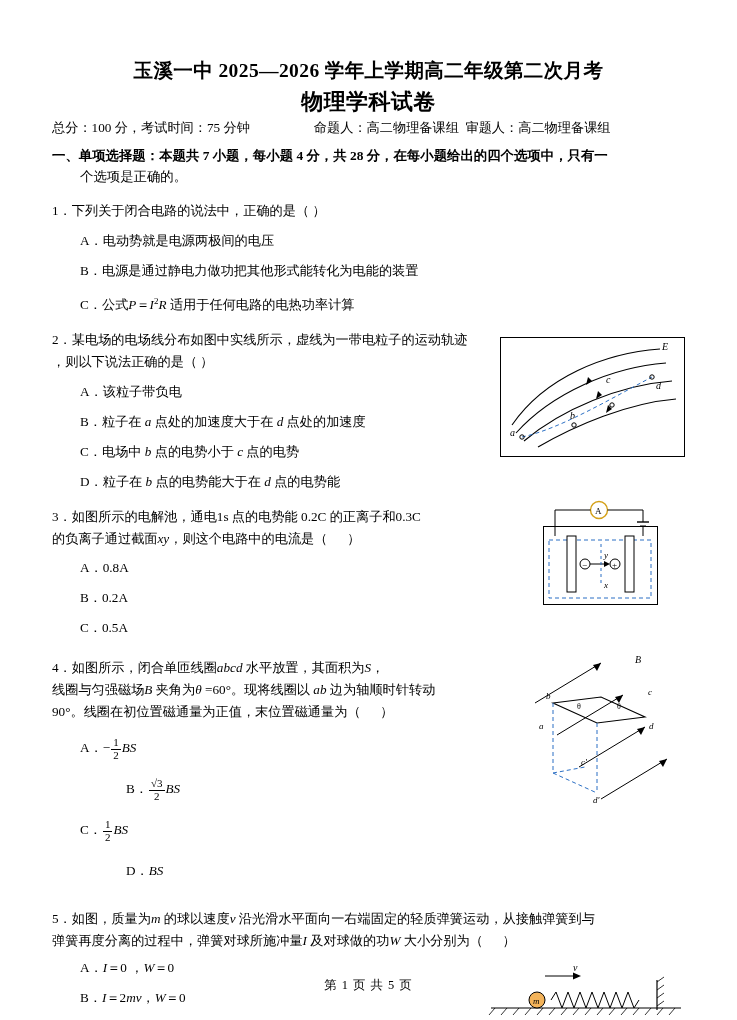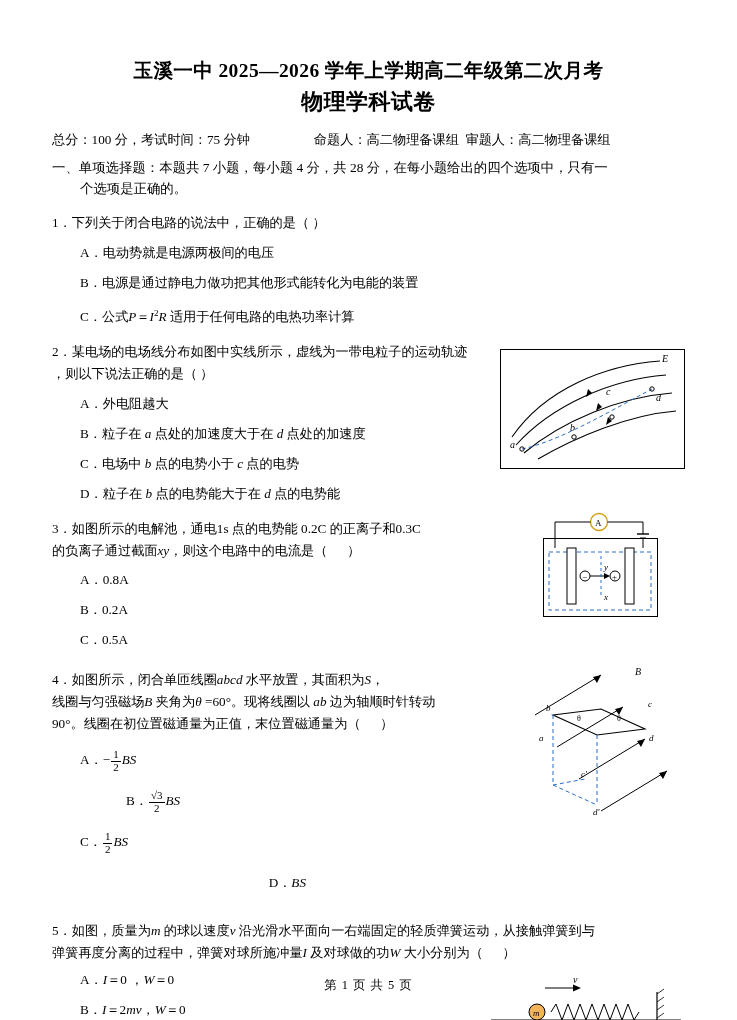--- a/index.html
+++ b/index.html
@@ -30,34 +30,33 @@
     letter-spacing: 0.4px;
   }
   .subtitle {
     text-align: center;
     font-weight: bold;
     font-size: 22px;
     line-height: 32px;
     letter-spacing: 0.4px;
   }
   .meta {
-    margin-top: 12px;
     font-size: 13.2px;
     line-height: 20px;
     display: flex;
     white-space: nowrap;
   }
   .meta .left { }
   .meta .right { margin-left: 64px; }
   .section-head {
     margin-top: 7px;
     font-size: 13.4px;
     line-height: 21px;
   }
-  .section-head b { font-weight: normal; text-align: right; }
+  .section-head b { font-weight: bold; text-align: right; }
   .section-head .indent2 {
     display: block;
     text-indent: 28px;
   }
   .q {
     position: relative;
     margin-top: 13px;
     font-size: 13.2px;
     line-height: 22px;
   }
@@ -164,21 +163,21 @@
         <text x="70" y="82" font-family="Liberation Serif, serif" font-size="10" font-style="italic">b</text>
         <text x="156" y="52" font-family="Liberation Serif, serif" font-size="10" font-style="italic">d</text>
         <text x="10" y="99" font-family="Liberation Serif, serif" font-size="10" font-style="italic">a</text>
       </svg>
     </div>
     <div class="stem narrow">
       <span>2．</span><span>某电场的电场线分布如图中实线所示，虚线为一带电粒子的运动轨迹</span><br>
       <span>，则以下说法正确的是（      ）</span>
     </div>
     <div class="opts">
-      <div class="opt">A．外电阻越大</div>
+      <div class="opt">A．该粒子带负电</div>
       <div class="opt">B．粒子在<i class="ital"> a </i>点处的加速度大于在<i class="ital"> d </i>点处的加速度</div>
       <div class="opt">C．电场中<i class="ital"> b </i>点的电势小于<i class="ital"> c </i>点的电势</div>
       <div class="opt">D．粒子在<i class="ital"> b </i>点的电势能大于在<i class="ital"> d </i>点的电势能</div>
     </div>
   </div>
 
   <div class="q">
     <div class="fig" style="top:-6px; right:0; width:170px; height:120px;">
       <svg width="170" height="120" viewBox="0 0 170 120">
         <rect x="28.5" y="26.5" width="114" height="78" fill="none" stroke="#000" stroke-width="1"></rect>
@@ -259,21 +258,21 @@
     <div class="opt-grid narrow" style="margin-top:8px;">
       <div class="cell" style="line-height:34px;">
         <span>A．</span>−<span class="frac"><span class="num">1</span><span class="den">2</span></span><i class="ital">BS</i>
       </div>
       <div class="cell" style="line-height:34px; padding-left:46px;">
         <span>B．</span><span class="frac"><span class="num">√3</span><span class="den">2</span></span><i class="ital">BS</i>
       </div>
       <div class="cell" style="line-height:34px;">
         <span>C．</span><span class="frac"><span class="num">1</span><span class="den">2</span></span><i class="ital">BS</i>
       </div>
-      <div class="cell" style="line-height:34px; padding-left:46px;text-align:right;">
+      <div class="cell" style="line-height:34px; padding-left:46px;">
         <span>D．</span><i class="ital">BS</i>
       </div>
     </div>
   </div>
 
   <div class="q" style="margin-top:20px;">
     <div class="stem">
       <span>5．</span><span>如图，质量为<i class="ital">m</i> 的球以速度<i class="ital">v</i> 沿光滑水平面向一右端固定的轻质弹簧运动，从接触弹簧到与</span><br>
       <span>弹簧再度分离的过程中，弹簧对球所施冲量<i class="ital">I</i> 及对球做的功<i class="ital">W</i> 大小分别为（&nbsp;&nbsp;&nbsp;&nbsp;&nbsp;&nbsp;）</span>
     </div>

